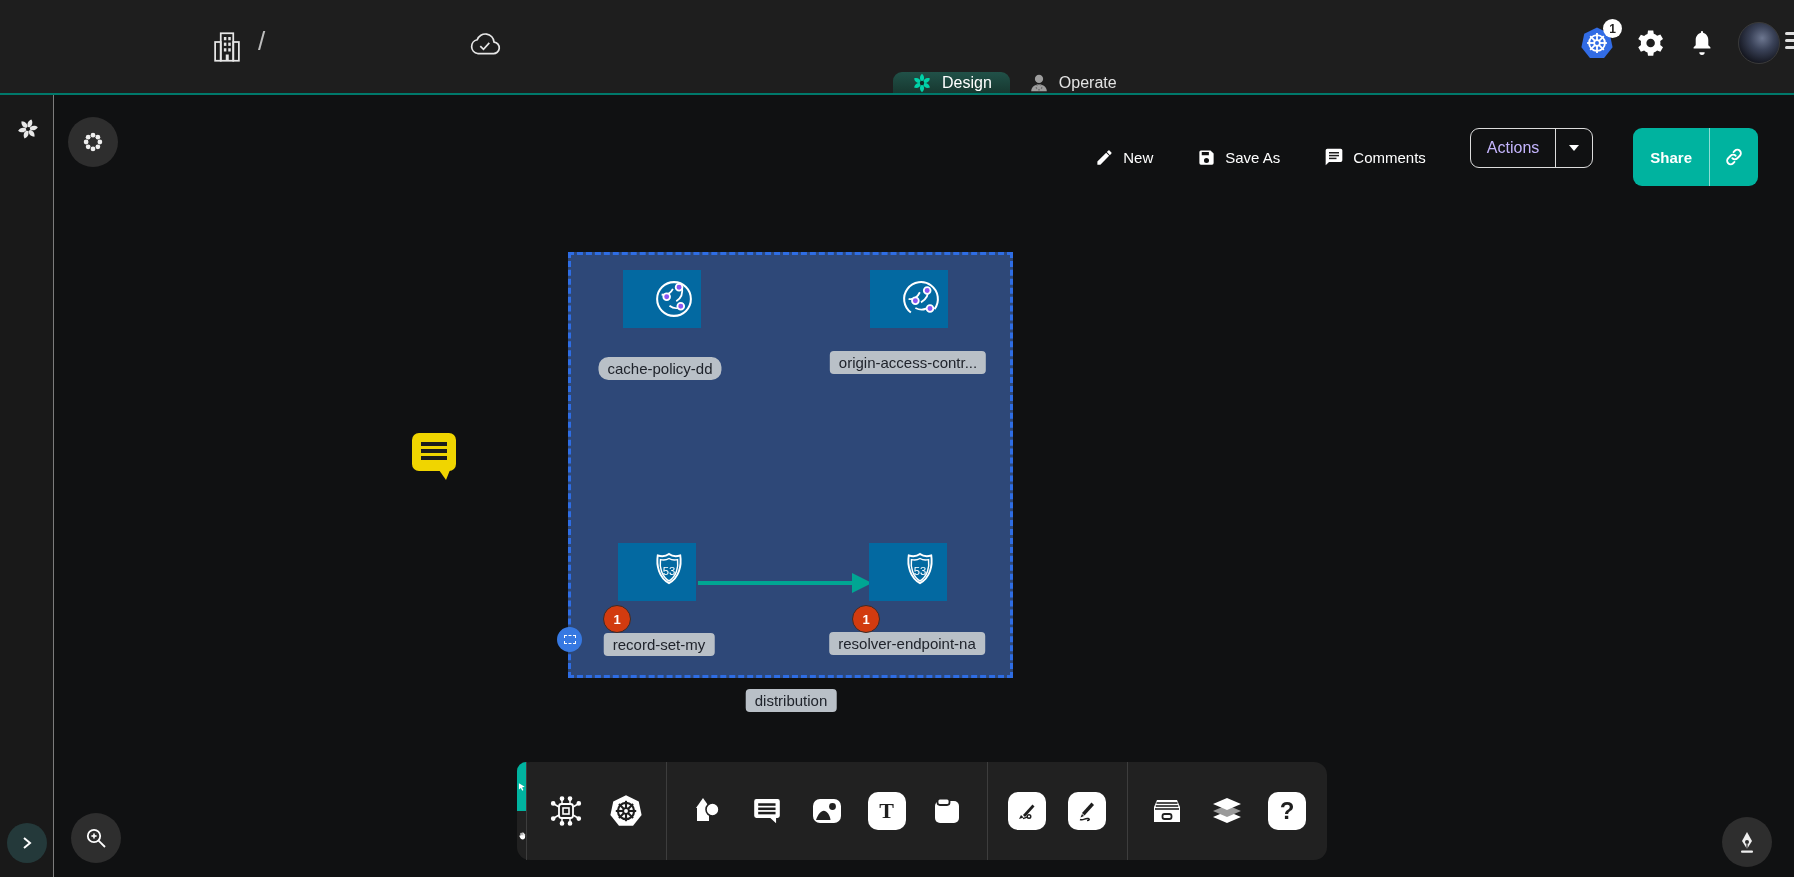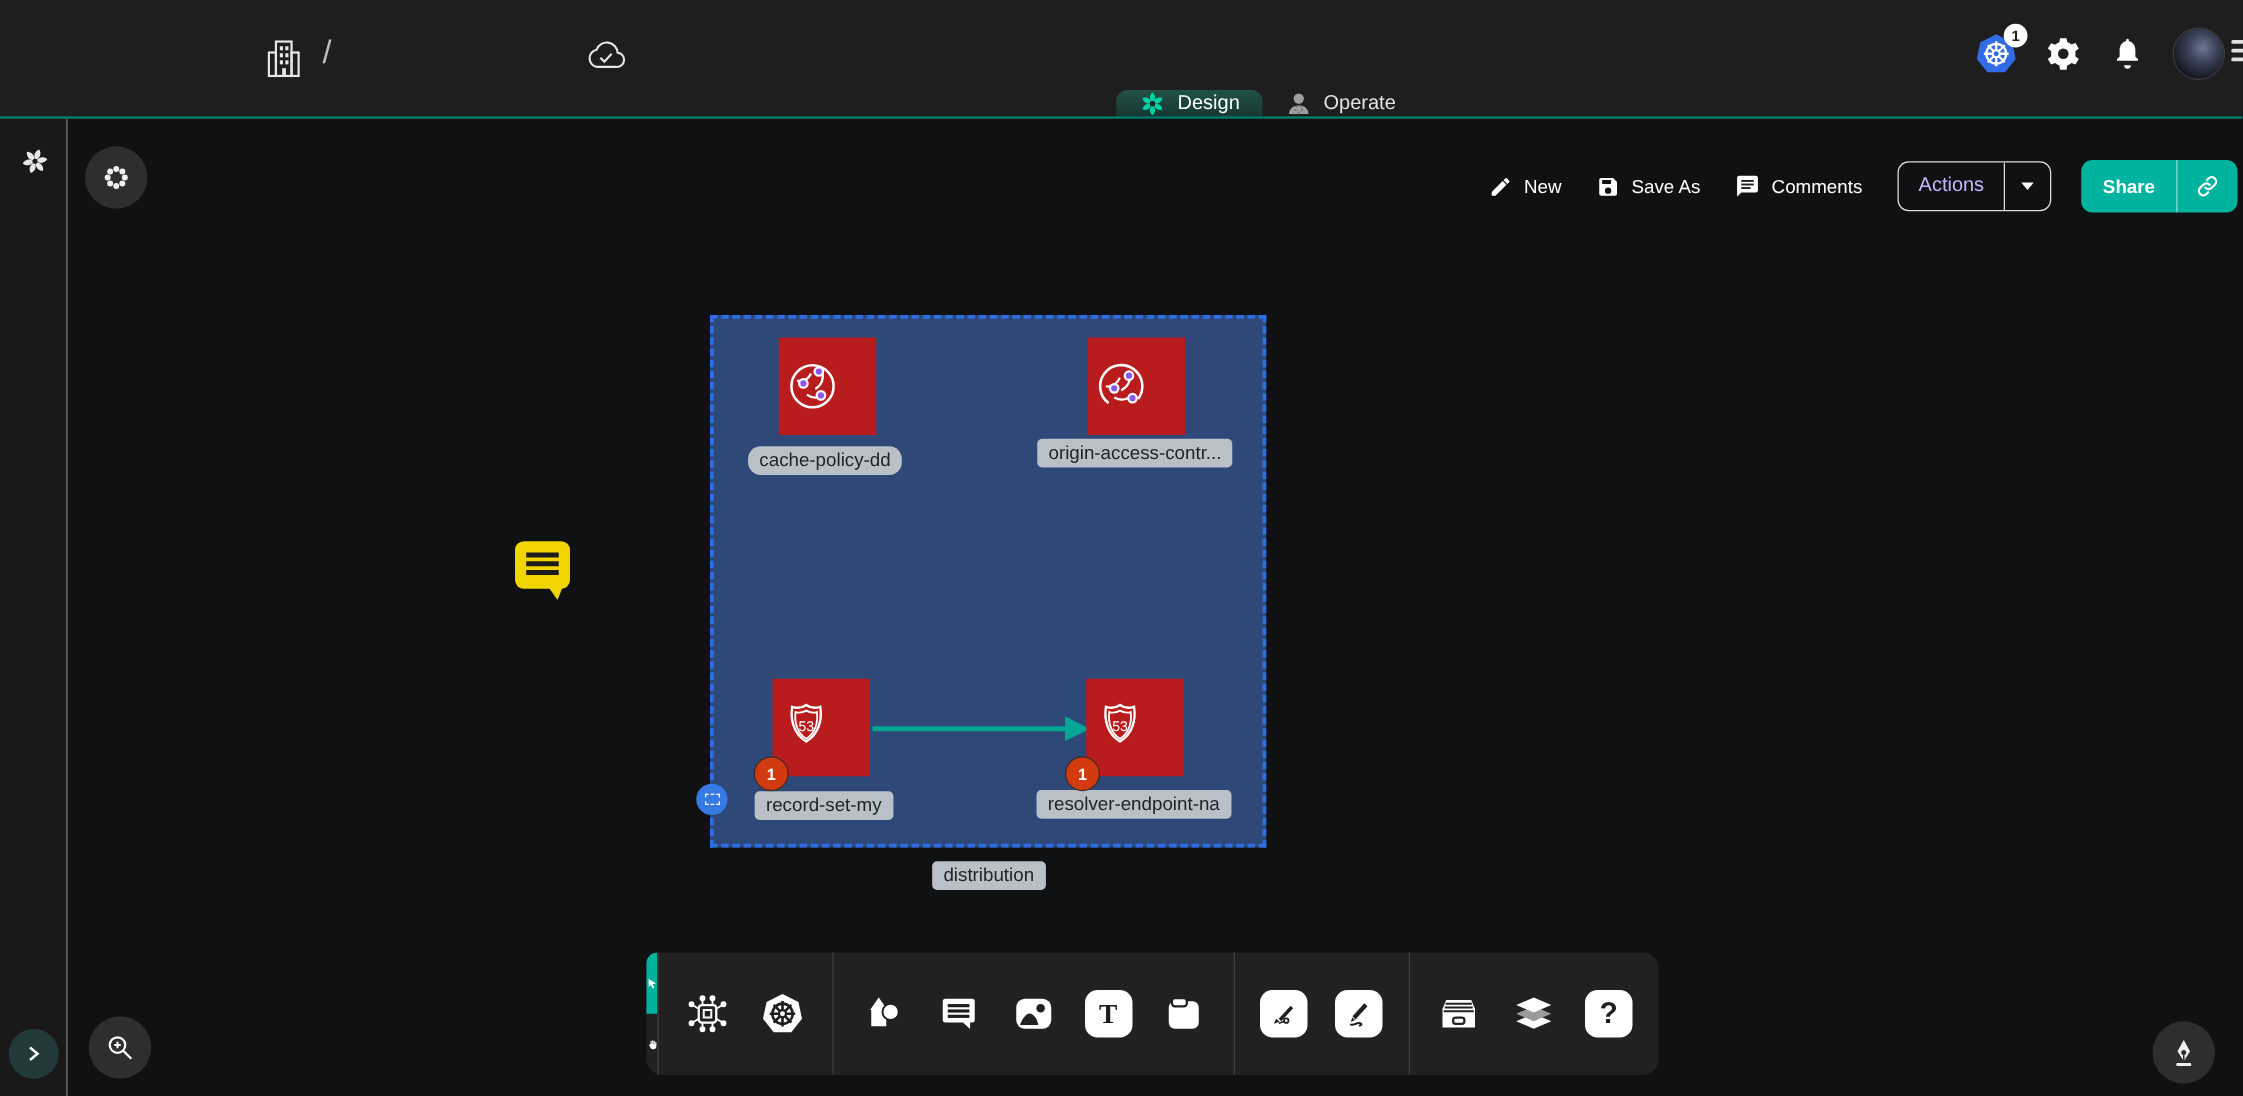--- a/index.html
+++ b/index.html
@@ -44,47 +44,47 @@
              background:#191919; border-right:1px solid #7c7c7c; z-index:30; }
   .sidebar-swirl { position:absolute; left:16px; top:22px; }
   .expand-btn { position:absolute; left:7px; bottom:14px; width:40px; height:40px; border-radius:50%;
                 background:#24393a; display:flex; align-items:center; justify-content:center; }
 
   
   .round-btn { position:absolute; width:50px; height:50px; border-radius:50%; background:#2e2e2e;
                display:flex; align-items:center; justify-content:center; z-index:20; }
 
   
-  .actions-bar { position:absolute; top:128px; right:4px; display:flex; align-items:center;
-                 gap:28px; z-index:20; }
+  .actions-bar { position:absolute; top:128px; right:36px; display:flex; 
+                 gap:44px; z-index:20; }
   .ab-item { display:flex; align-items:center; gap:9px; color:#fff; font-size:15px; cursor:pointer; }
   .actions-btn { display:flex; align-items:stretch; border:1.5px solid #dcdcdc; border-radius:9px;
                  height:40px; color:#c4b5fd; overflow:hidden; }
   .actions-btn .lbl { display:flex; align-items:center; padding:0 16px; font-size:16px; }
   .actions-btn .caret { display:flex; align-items:center; padding:0 12px; border-left:1px solid #dcdcdc; }
-  .share-btn { display:flex; align-items:stretch; background:#00b39f; border-radius:9px; height:42px;
+  .share-btn { display:flex; align-items:stretch; background:#00b39f; border-radius:9px; height:58px;
                color:#fff; overflow:hidden; margin-left:-4px; }
   .share-btn .lbl { display:flex; align-items:center; padding:0 17px; font-size:15px; font-weight:bold; }
   .share-btn .link { display:flex; align-items:center; padding:0 14px; border-left:1px solid rgba(255,255,255,.55); }
 
   
   .comment-marker { position:absolute; left:412px; top:433px; width:44px; height:38px;
                     background:#f0d500; border-radius:7px; z-index:10; }
   .comment-marker:after { content:""; position:absolute; right:6px; bottom:-9px;
                           border-left:7px solid transparent; border-right:4px solid transparent;
                           border-top:10px solid #f0d500; }
   .comment-marker .bars { position:absolute; left:9px; top:9px; width:26px; display:flex;
                           flex-direction:column; gap:3.5px; }
   .comment-marker .bars span { height:3.5px; background:#1c1c1c; }
 
   .sel-group { position:absolute; left:568px; top:252px; width:445px; height:426px;
                background:#2e4878; border:3px dashed #2e6de4; z-index:5; }
 
-  .node { position:absolute; width:78px; height:78px; background:#b91c1c; z-index:7;
-          display:flex; align-items:center; justify-content:flex-start; }
+  .node { position:absolute; width:78px; height:58px; background:#0369a1; z-index:7;
+          display:flex; align-items:center; justify-content:flex-end; }
   .node-label { position:absolute; transform:translateX(-50%); background:#b9c0c7; color:#20242c;
                 font-size:15px; padding:3px 9px; border-radius:4px; white-space:nowrap; z-index:8; }
   .node-badge { position:absolute; width:28px; height:28px; border-radius:50%; background:#d23b0f;
                 color:#fff; font-size:13px; font-weight:bold; display:flex; align-items:center;
                 justify-content:center; z-index:9; border:1px solid #3c2b27; }
   .group-handle { position:absolute; left:557px; top:627px; width:25px; height:25px; border-radius:50%;
                   background:#3779e2; z-index:9; display:flex; align-items:center; justify-content:center; }
   .group-handle i { display:block; width:12px; height:9px; border:1.4px dashed #fff; }
   .edge-svg { position:absolute; left:696px; top:570px; z-index:6; }
 

